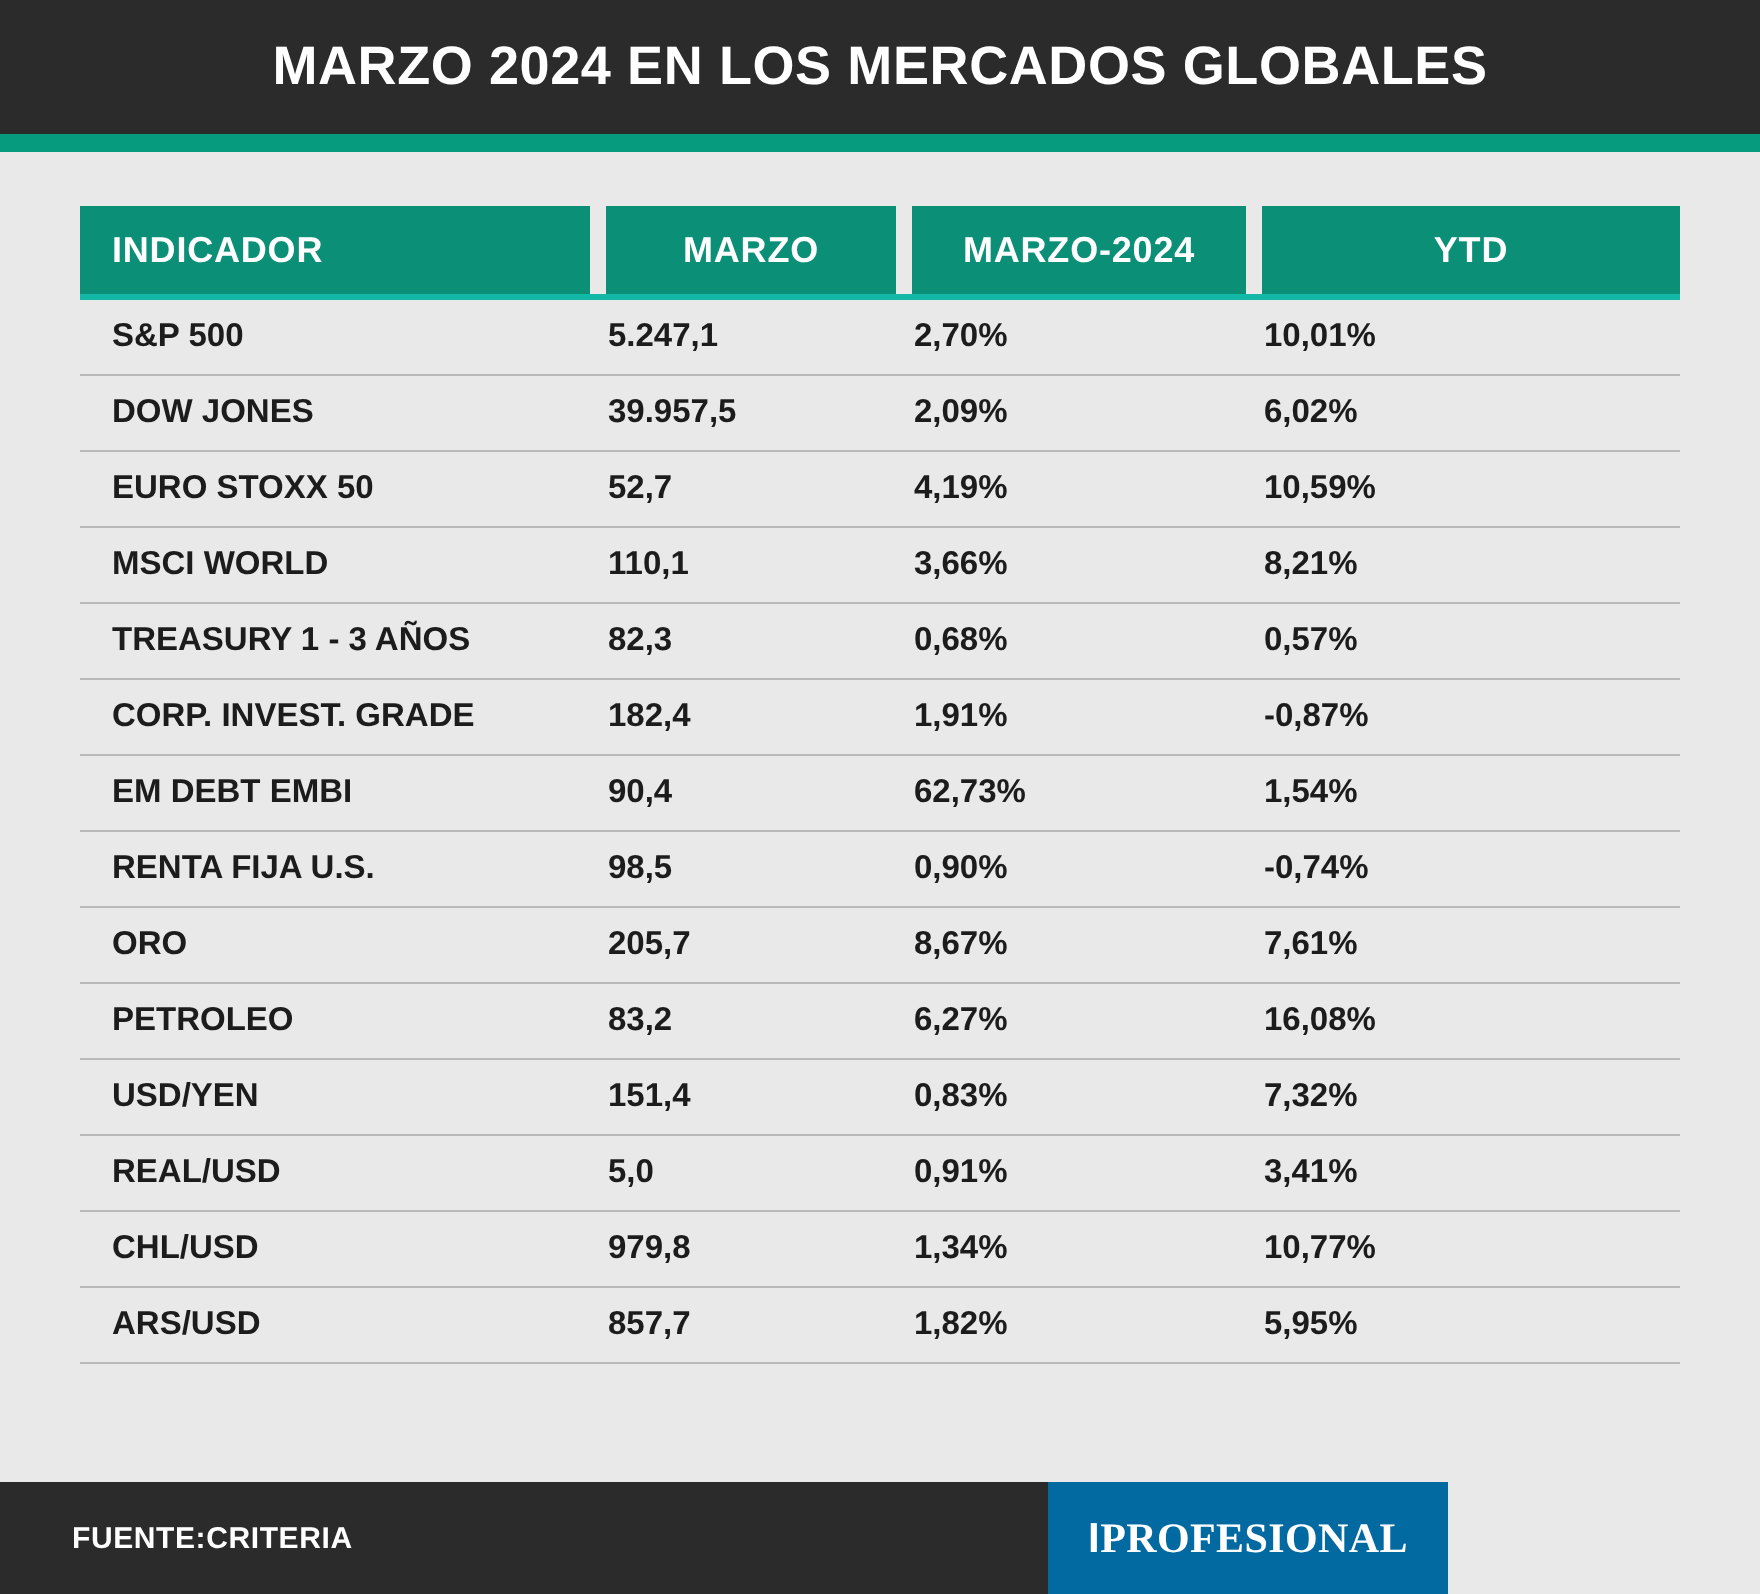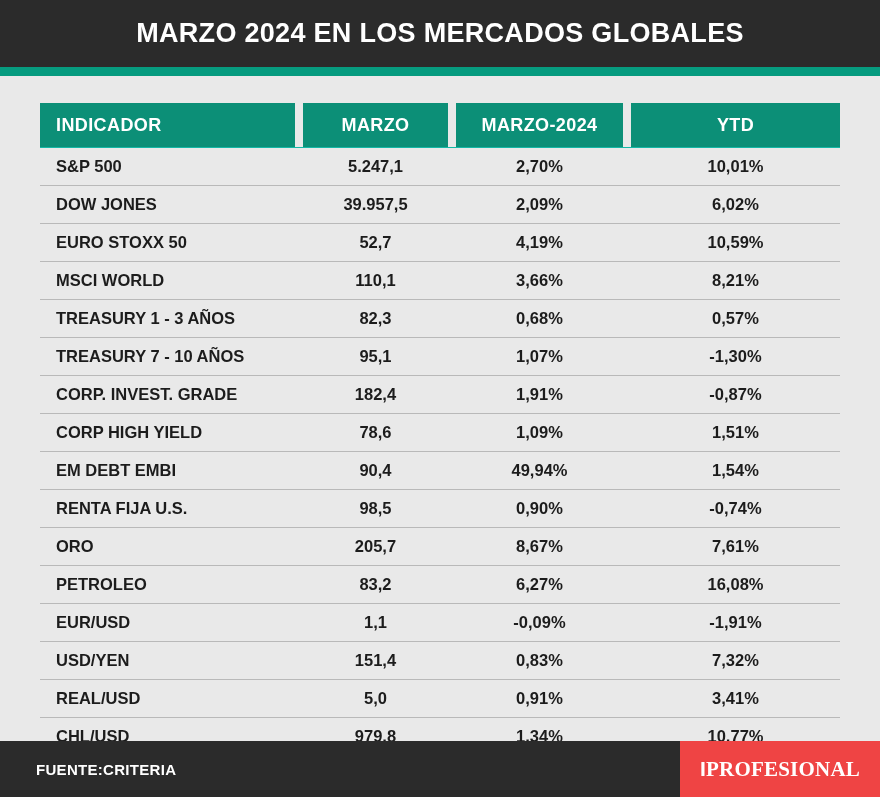--- a/index.html
+++ b/index.html
@@ -76,61 +76,61 @@
   }
   table.market-table tbody td {
     font-size: 16.5px;
     font-weight: bold;
     color: #1c1c1c;
     height: 35px;
     border-bottom: 1px solid #b9b9b9;
     vertical-align: middle;
   }
   table.market-table tbody tr:first-child td {
-    border-top: 1px solid #14b8a6;
+    border-top: 3px solid #14b8a6;
   }
   td.cell-indicator {
     text-align: left;
     padding-left: 16px;
   }
   td.cell-num {
-    text-align: center;
+    text-align: left;
   }
   td.spacer {
     border-bottom: 1px solid #b9b9b9;
     padding: 0;
   }
   .neg {
     color: #e30613;
   }
   
   .footer {
     position: absolute;
     left: 0;
     bottom: 0;
-    width: 880px;
+    width: 724px;
     height: 56px;
     background: #2b2b2b;
     display: flex;
     align-items: center;
   }
   .footer-source {
     color: #ffffff;
     font-size: 15px;
     font-weight: bold;
     padding-left: 36px;
     letter-spacing: 0.3px;
   }
   .footer-brand {
     position: absolute;
     right: 0;
     top: 0;
     height: 56px;
     width: 200px;
-    background: #ef4444;
+    background: #0369a1;
     display: flex;
     align-items: center;
     justify-content: center;
   }
   .brand-text {
     color: #ffffff;
     font-size: 21px;
     font-weight: bold;
     letter-spacing: 0.2px;
     font-family: "Liberation Serif", serif;
@@ -212,52 +212,34 @@
           <tr>
             <td class="cell-indicator">TREASURY 1 - 3 AÑOS</td>
             <td class="spacer"></td>
             <td class="cell-num">82,3</td>
             <td class="spacer"></td>
             <td class="cell-num">0,68%</td>
             <td class="spacer"></td>
             <td class="cell-num">0,57%</td>
           </tr>
           <tr>
-            <td class="cell-indicator">TREASURY 7 - 10 AÑOS</td>
-            <td class="spacer"></td>
-            <td class="cell-num">95,1</td>
-            <td class="spacer"></td>
-            <td class="cell-num">1,07%</td>
-            <td class="spacer"></td>
-            <td class="cell-num neg">-1,30%</td>
-          </tr>
-          <tr>
             <td class="cell-indicator">CORP. INVEST. GRADE</td>
             <td class="spacer"></td>
             <td class="cell-num">182,4</td>
             <td class="spacer"></td>
             <td class="cell-num">1,91%</td>
             <td class="spacer"></td>
             <td class="cell-num neg">-0,87%</td>
           </tr>
           <tr>
-            <td class="cell-indicator">CORP HIGH YIELD</td>
-            <td class="spacer"></td>
-            <td class="cell-num">78,6</td>
-            <td class="spacer"></td>
-            <td class="cell-num">1,09%</td>
-            <td class="spacer"></td>
-            <td class="cell-num">1,51%</td>
-          </tr>
-          <tr>
             <td class="cell-indicator">EM DEBT EMBI</td>
             <td class="spacer"></td>
             <td class="cell-num">90,4</td>
             <td class="spacer"></td>
-            <td class="cell-num">49,94%</td>
+            <td class="cell-num">62,73%</td>
             <td class="spacer"></td>
             <td class="cell-num">1,54%</td>
           </tr>
           <tr>
             <td class="cell-indicator">RENTA FIJA U.S.</td>
             <td class="spacer"></td>
             <td class="cell-num">98,5</td>
             <td class="spacer"></td>
             <td class="cell-num">0,90%</td>
             <td class="spacer"></td>
@@ -273,29 +255,20 @@
             <td class="cell-num">7,61%</td>
           </tr>
           <tr>
             <td class="cell-indicator">PETROLEO</td>
             <td class="spacer"></td>
             <td class="cell-num">83,2</td>
             <td class="spacer"></td>
             <td class="cell-num">6,27%</td>
             <td class="spacer"></td>
             <td class="cell-num">16,08%</td>
-          </tr>
-          <tr>
-            <td class="cell-indicator">EUR/USD</td>
-            <td class="spacer"></td>
-            <td class="cell-num">1,1</td>
-            <td class="spacer"></td>
-            <td class="cell-num neg">-0,09%</td>
-            <td class="spacer"></td>
-            <td class="cell-num neg">-1,91%</td>
           </tr>
           <tr>
             <td class="cell-indicator">USD/YEN</td>
             <td class="spacer"></td>
             <td class="cell-num">151,4</td>
             <td class="spacer"></td>
             <td class="cell-num">0,83%</td>
             <td class="spacer"></td>
             <td class="cell-num">7,32%</td>
           </tr>

